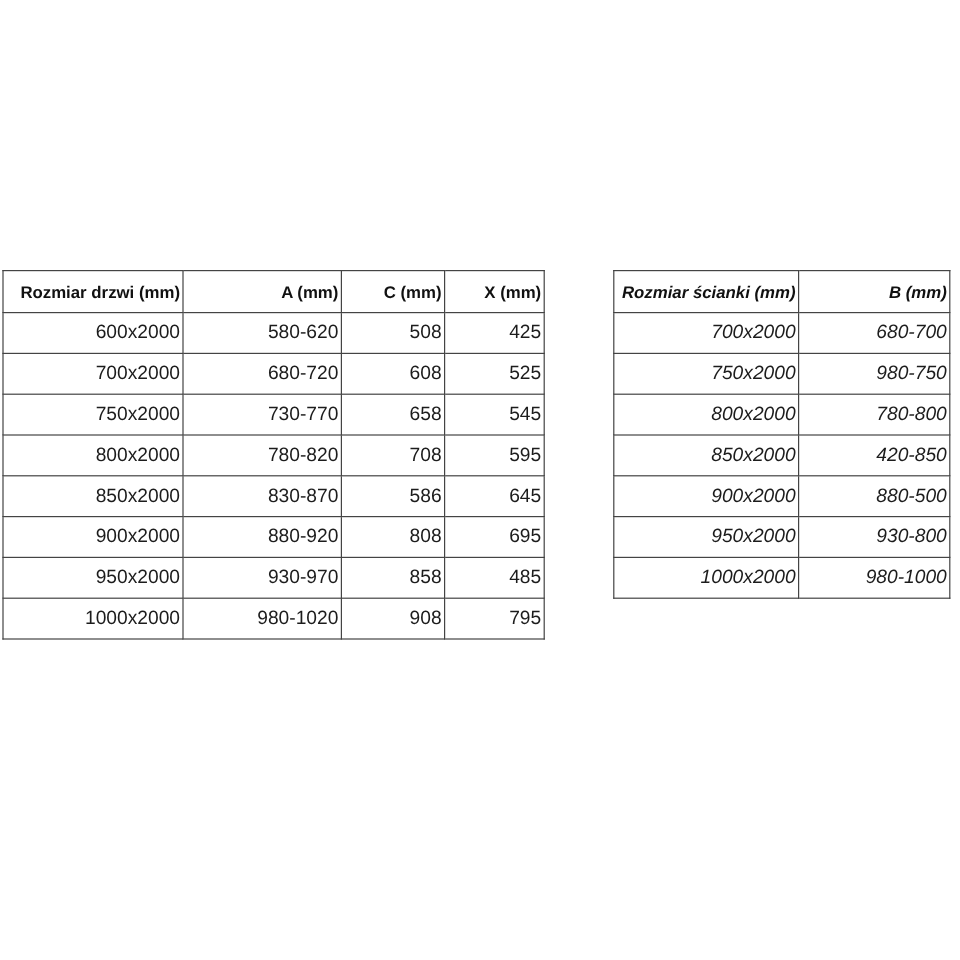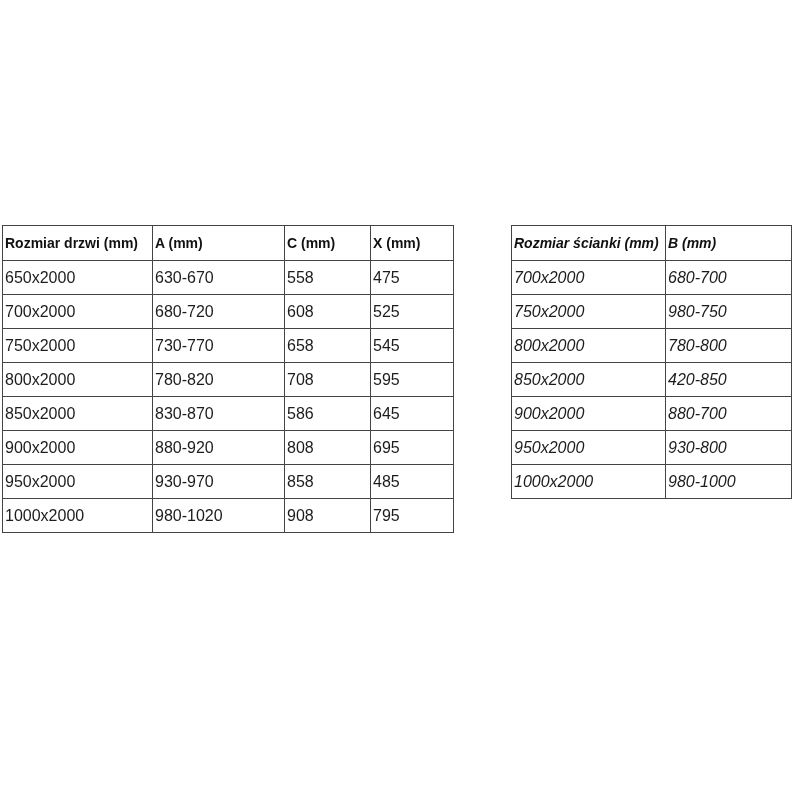--- a/index.html
+++ b/index.html
@@ -22,21 +22,21 @@
     overflow: hidden;
   }
   table.spec {
     position: absolute;
     border-collapse: collapse;
     table-layout: fixed;
     background: var(--bg-color);
   }
   .spec th, .spec td {
     border: 1px solid var(--border-color);
-    text-align: left;
+    text-align: right;
     vertical-align: middle;
     color: var(--text-color);
     white-space: nowrap;
     overflow: hidden;
     padding: 0 2px;
   }
   .spec th {
     font-weight: bold;
     font-size: 14px;
     height: 35px;
@@ -65,24 +65,24 @@
     <thead>
       <tr>
           <th>Rozmiar drzwi (mm)</th>
           <th>A (mm)</th>
           <th>C (mm)</th>
           <th>X (mm)</th>
         </tr>
     </thead>
     <tbody>
         <tr>
-          <td>650x2000</td>
-          <td>630-670</td>
-          <td>558</td>
-          <td>475</td>
+          <td>600x2000</td>
+          <td>580-620</td>
+          <td>508</td>
+          <td>425</td>
         </tr>
         <tr>
           <td>700x2000</td>
           <td>680-720</td>
           <td>608</td>
           <td>525</td>
         </tr>
         <tr>
           <td>750x2000</td>
           <td>730-770</td>
@@ -145,21 +145,21 @@
         <tr>
           <td>800x2000</td>
           <td>780-800</td>
         </tr>
         <tr>
           <td>850x2000</td>
           <td>420-850</td>
         </tr>
         <tr>
           <td>900x2000</td>
-          <td>880-700</td>
+          <td>880-500</td>
         </tr>
         <tr>
           <td>950x2000</td>
           <td>930-800</td>
         </tr>
         <tr>
           <td>1000x2000</td>
           <td>980-1000</td>
         </tr>
       </tbody>

